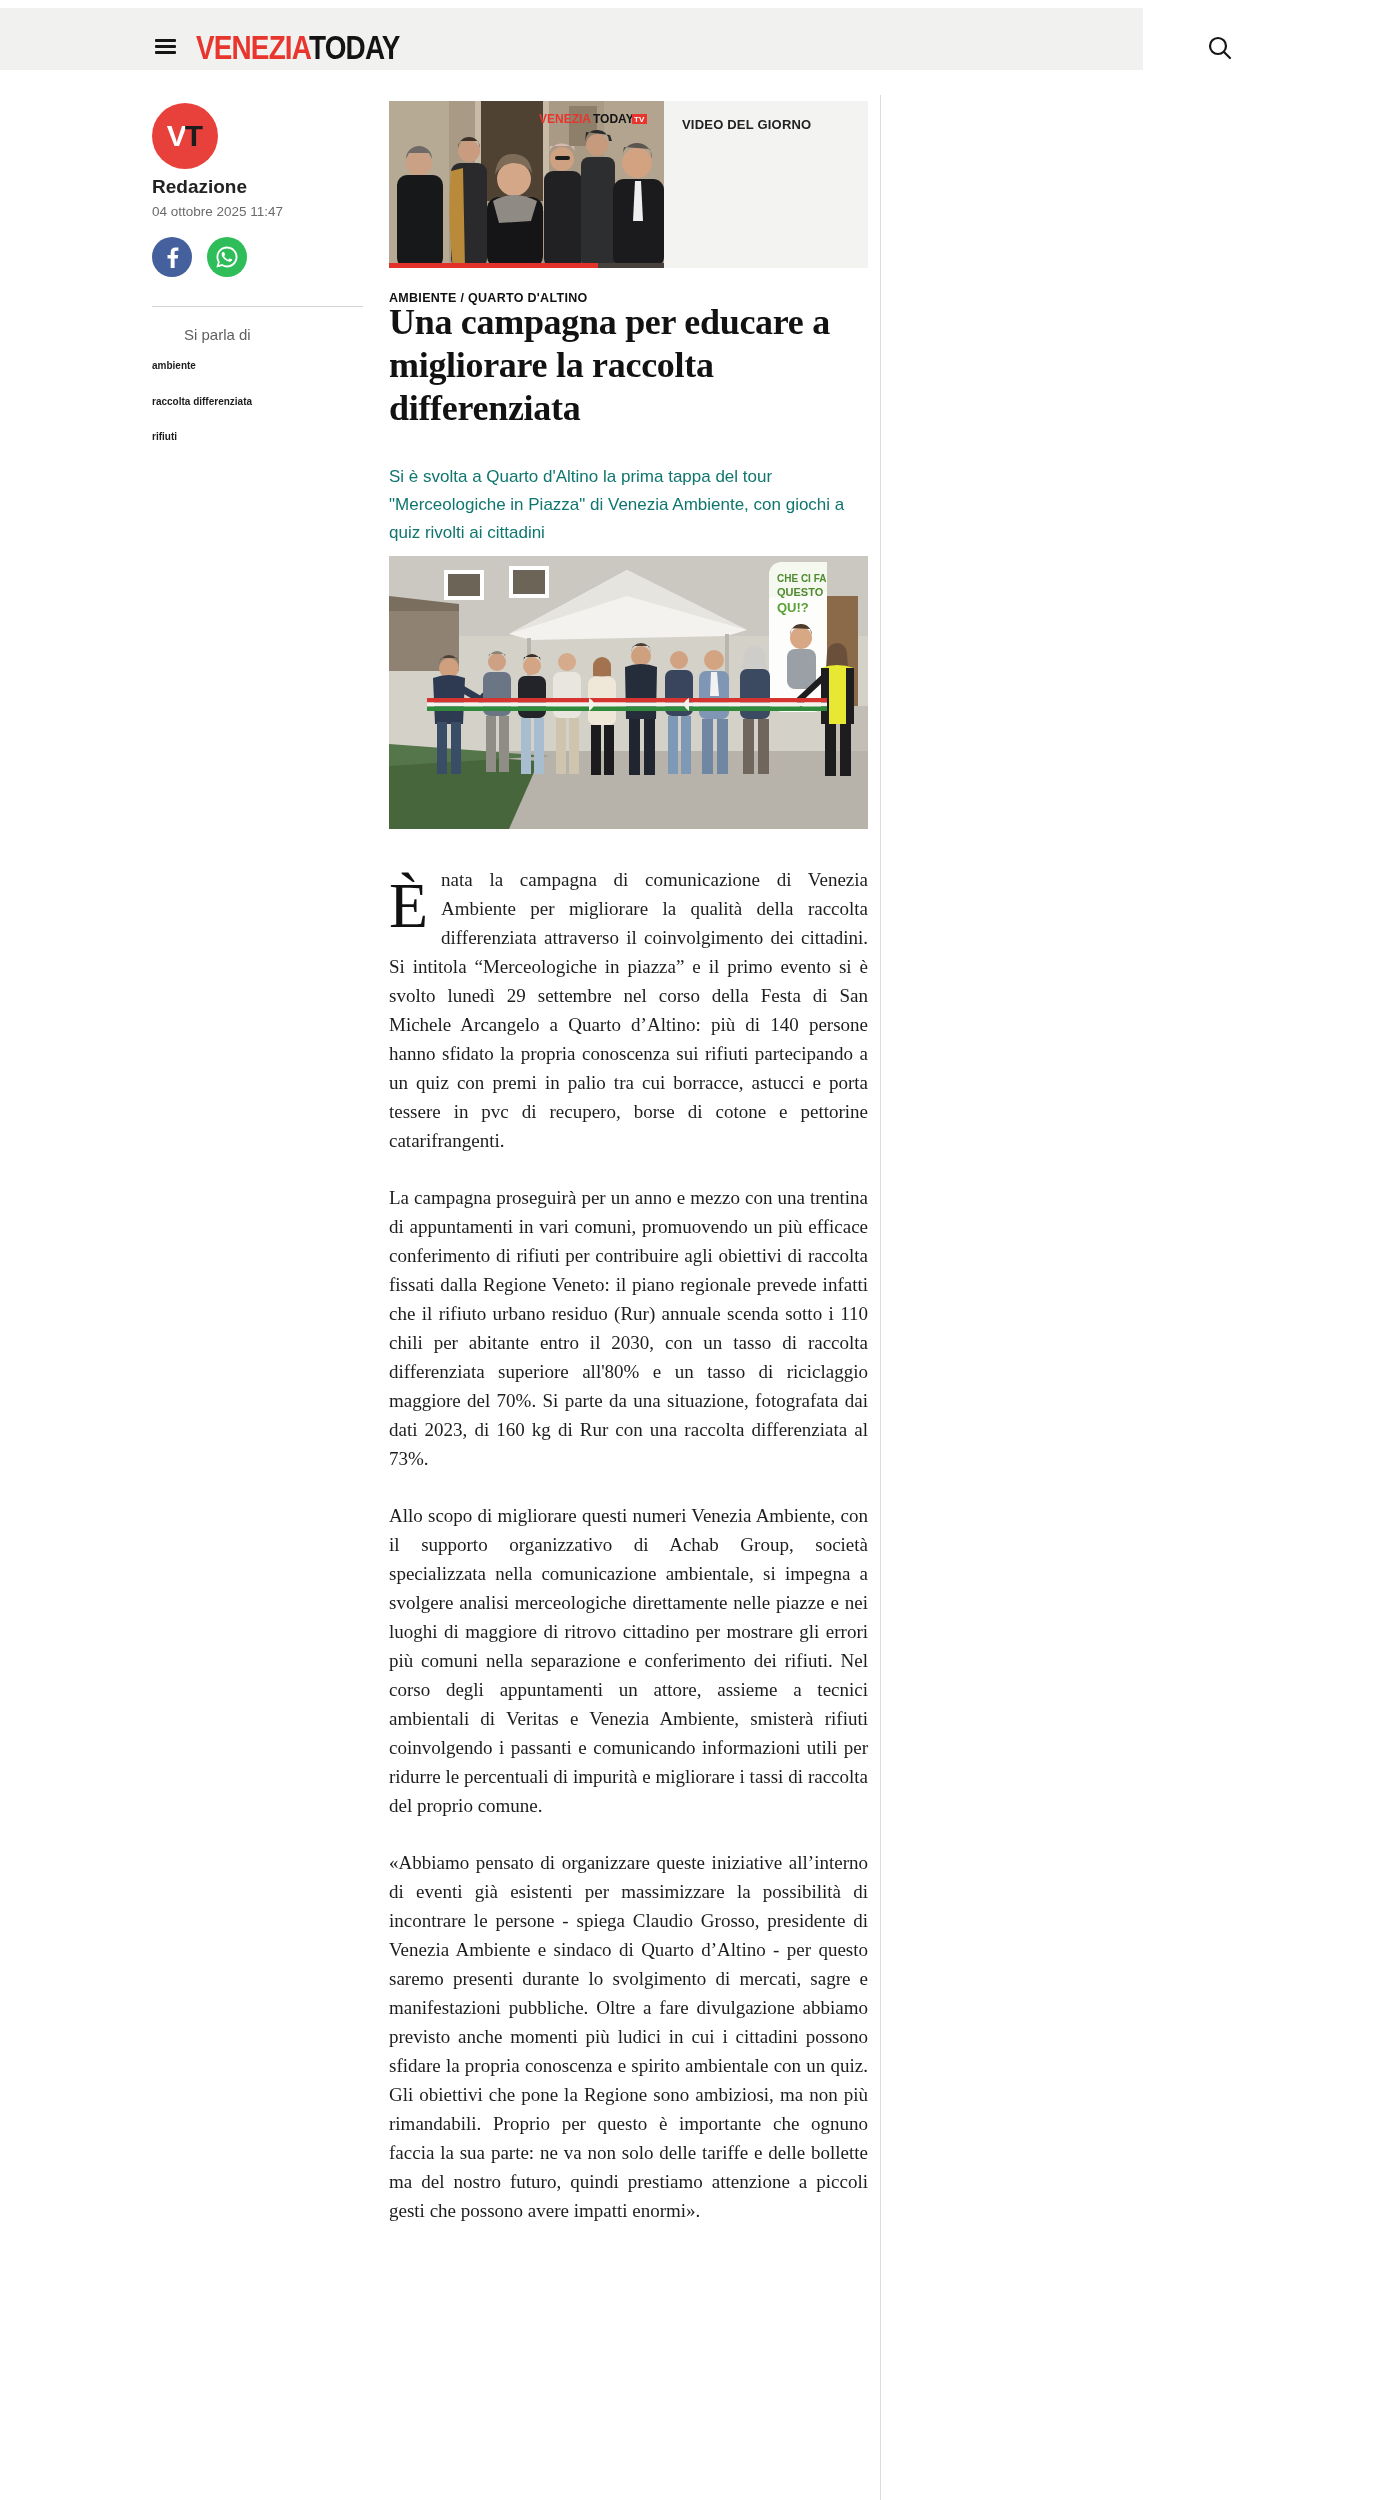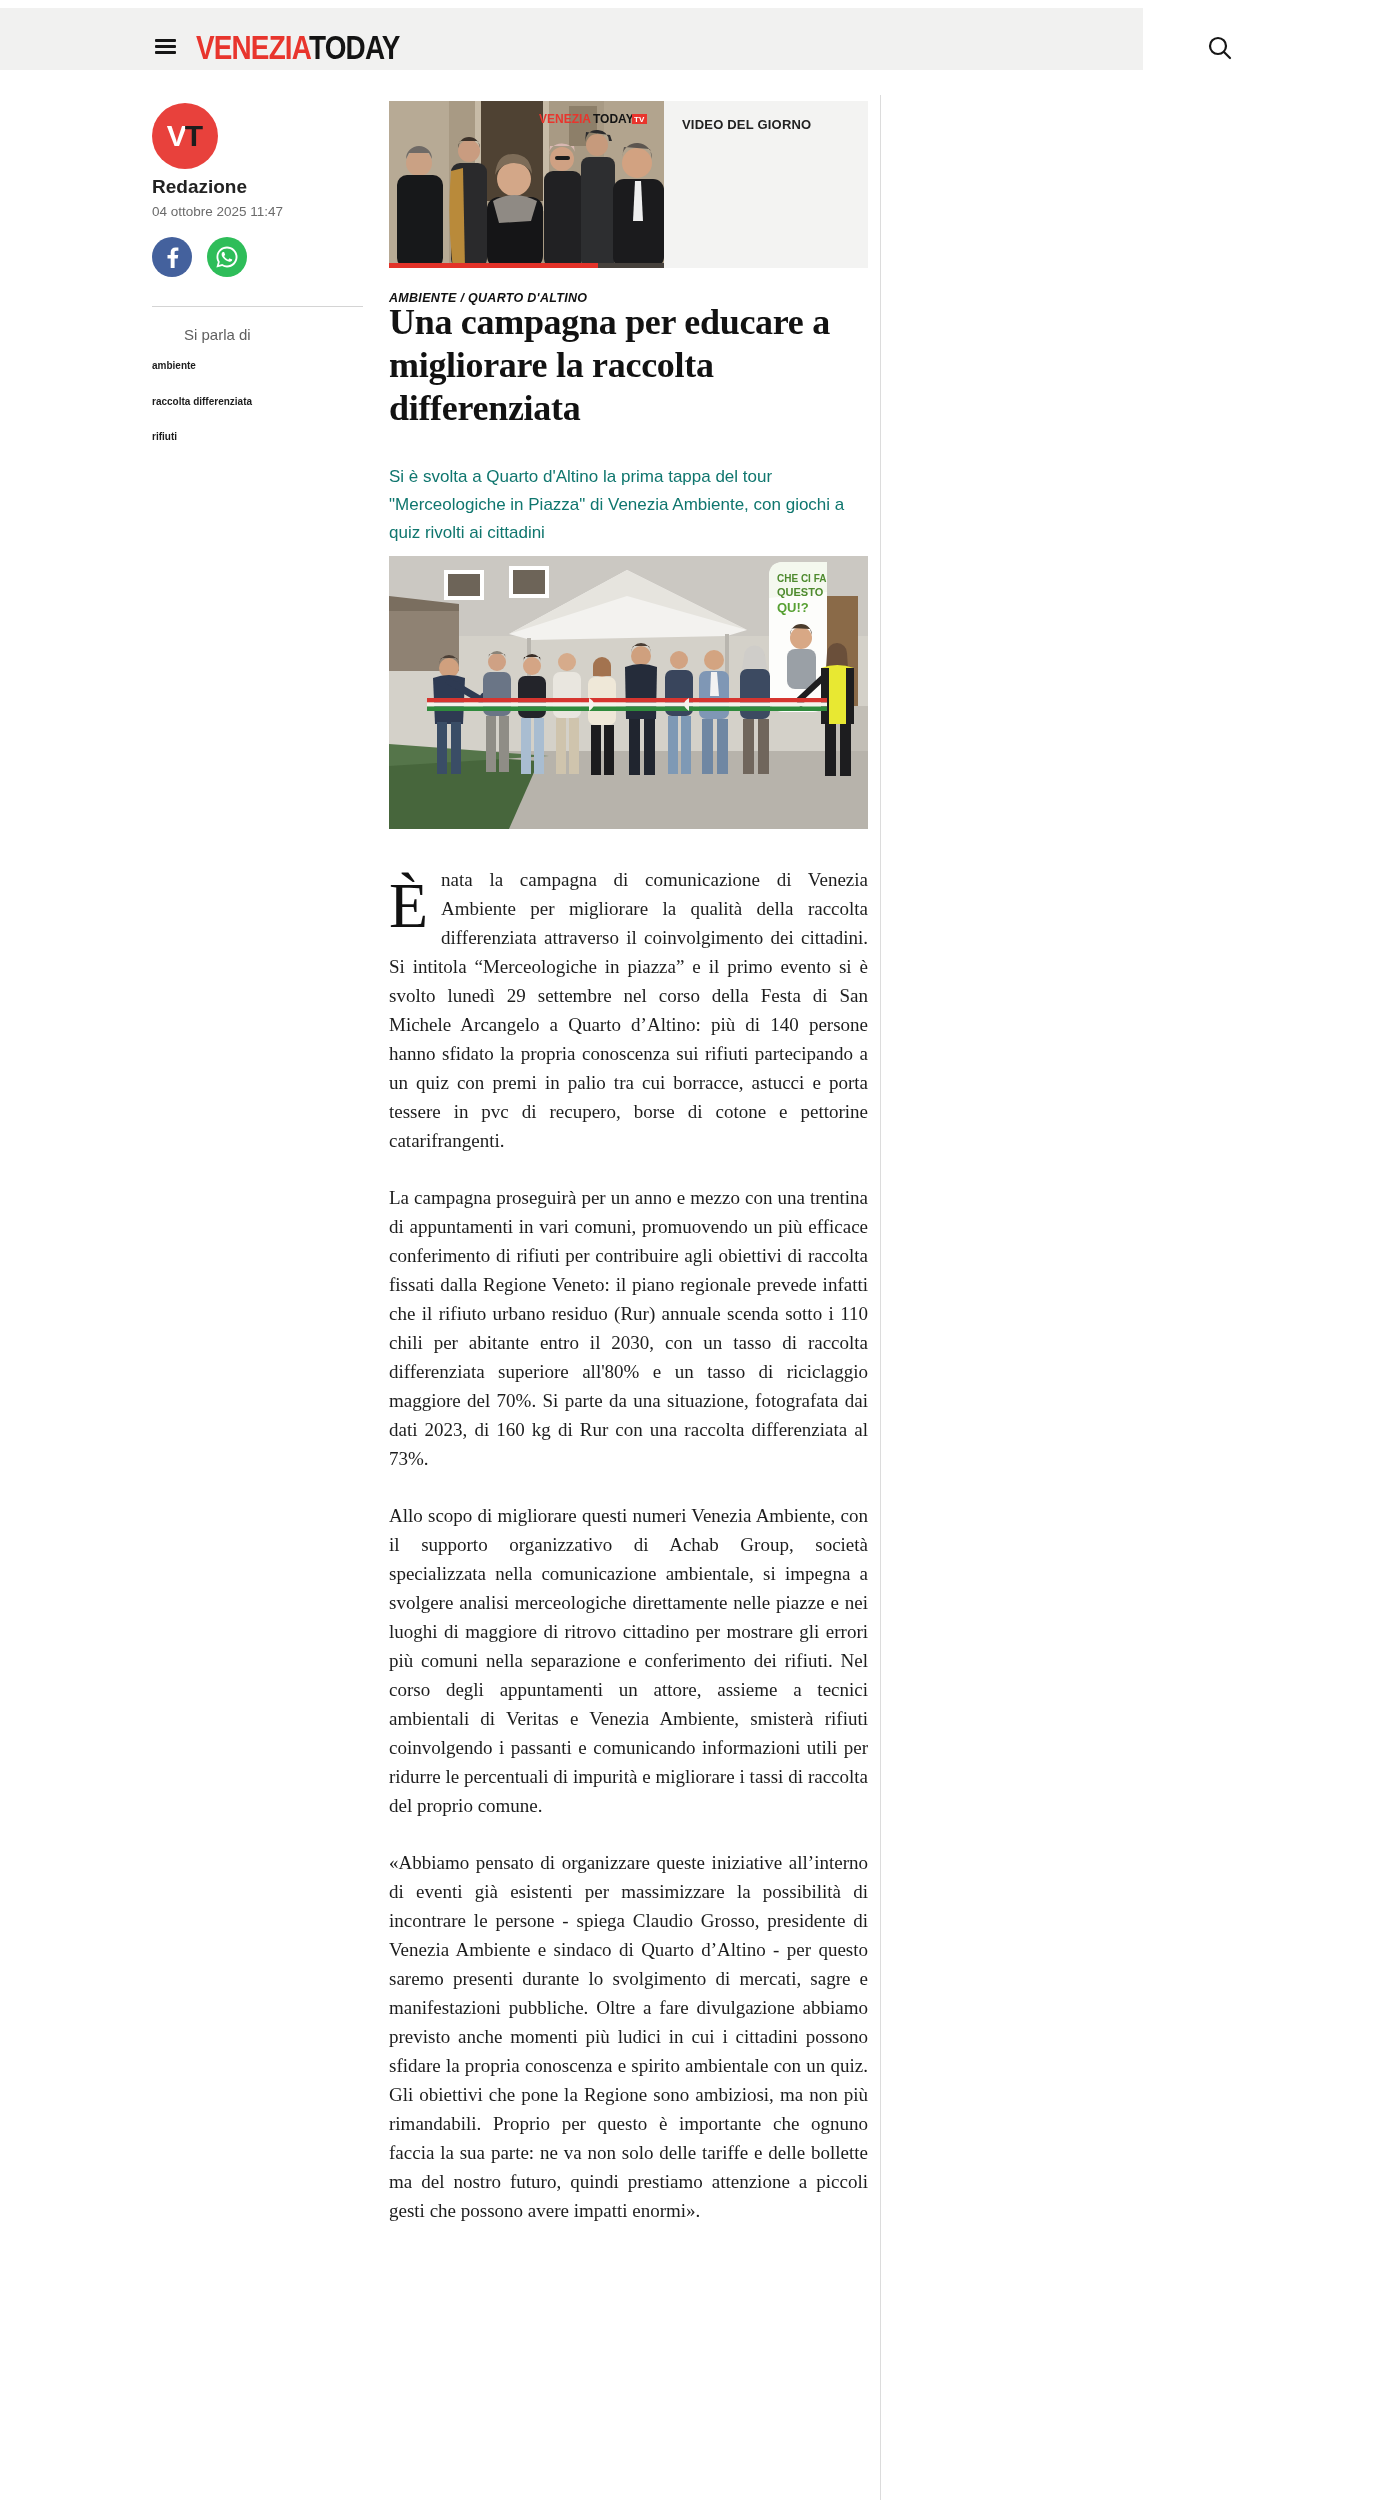--- a/index.html
+++ b/index.html
@@ -38,21 +38,21 @@
   .rail-divider { position:absolute; left:880px; top:95px; width:1px; height:2405px; background:#dcdcdc; }
   .main { position:absolute; left:389px; top:95px; width:479px; }
 
   .videobox { position:absolute; left:0; top:6px; width:479px; height:167px; display:flex; cursor:pointer; }
   .vthumb { position:relative; width:275px; height:167px; flex:none; overflow:hidden; background:#8c7f6d; }
   .vinfo { flex:1; background:#f3f3f2; padding:16px 18px 0 18px; }
   .vkicker { font-size:13px; font-weight:bold; color:#222; letter-spacing:.2px; margin-bottom:3px; }
   .vquote { font-size:14.5px; line-height:1.45; color:#3c3c3c; }
 
   .category { position:absolute; left:0; top:196px; font-size:12.5px; font-weight:bold;
-              letter-spacing:.3px; color:#111; cursor:pointer;font-style:italic; }
+              letter-spacing:.3px; color:#111; cursor:pointer; }
   .headline { position:absolute; left:0; top:206px; width:479px;
               font-family:"Liberation Serif","DejaVu Serif",serif;
               font-size:36px; line-height:1.2; font-weight:bold; color:#121212; letter-spacing:-.3px; }
   .standfirst { position:absolute; left:0; top:368px; width:479px;
                 font-size:17px; line-height:1.66; color:#0f766e; }
   .hero { position:absolute; left:0; top:461px; width:479px; height:273px; overflow:hidden; background:#22c55e; }
 
   .body-copy { position:absolute; left:0; top:770px; width:479px;
                font-family:"Liberation Serif","DejaVu Serif",serif;
                font-size:19px; line-height:29px; color:#1d1d1d; text-align:justify; }

